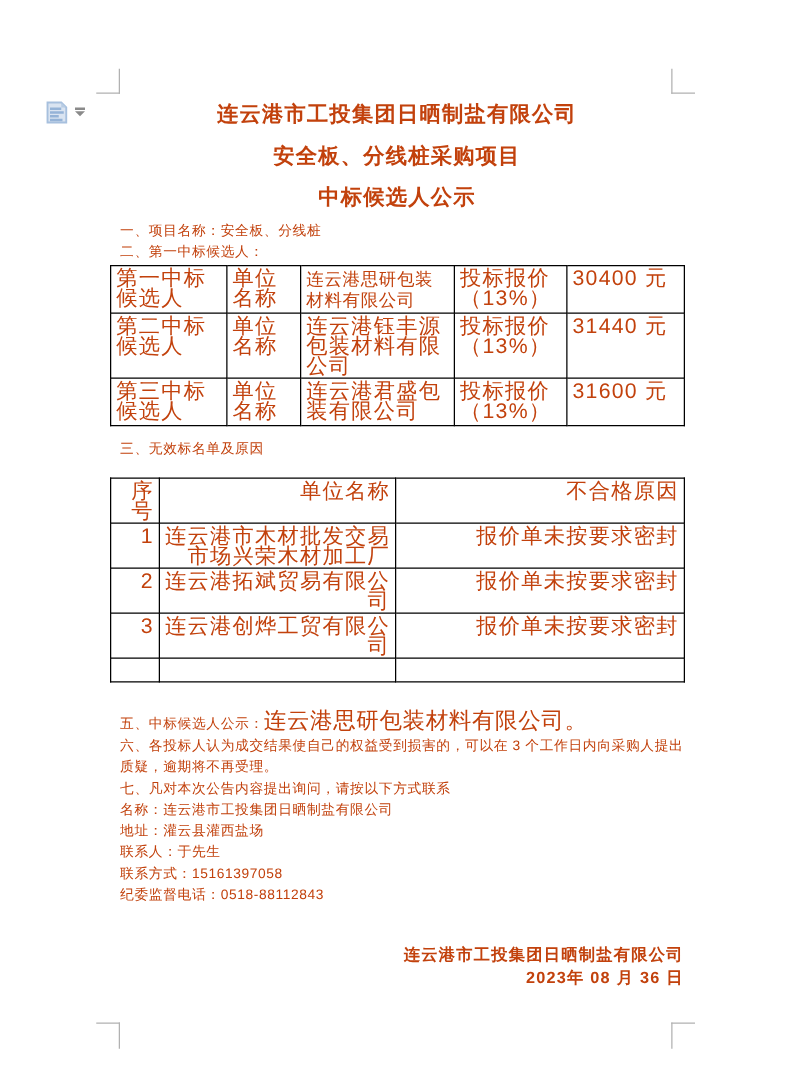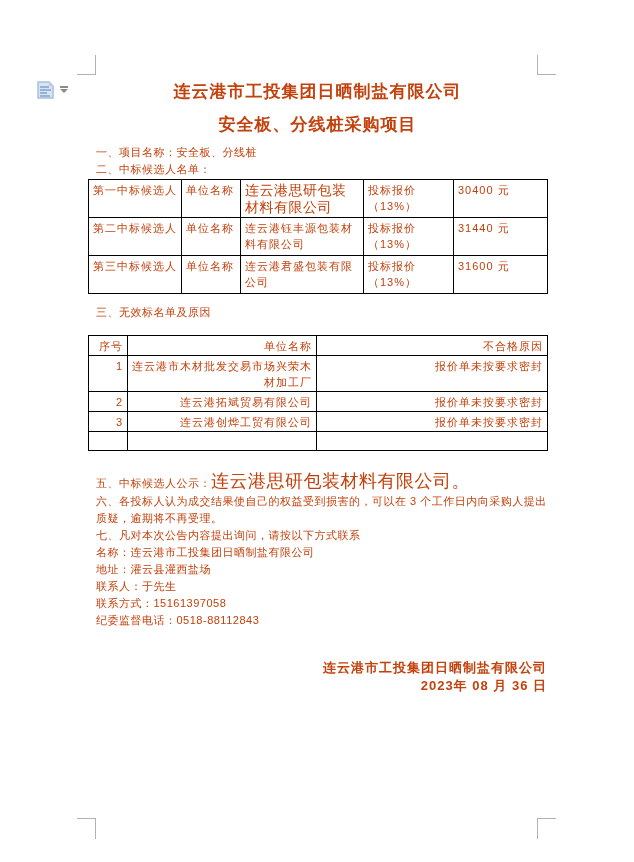--- a/index.html
+++ b/index.html
@@ -30,21 +30,21 @@
 
   
   .content { position: absolute; left: 88px; top: 75px; width: 459px; }
   .titles { text-align: center; font-weight: bold; font-size: 17px; line-height: 33px; letter-spacing: 1px; }
   .titles div { white-space: nowrap; }
 
   .para { font-size: 11px; line-height: 17px; letter-spacing: 0.5px; padding-left: 8px; }
   .para.first { margin-top: 3px; }
 
   table { border-collapse: collapse; width: 459px; table-layout: fixed; }
-  td { border: 1px solid #000; vertical-align: top; padding: 2px 4px 1px 4px; font-size: 11px; line-height: 16px; letter-spacing: 1px; overflow: hidden; }
+  td { border: 1px solid #000; vertical-align: top; padding: 2px 4px 1px 4px; font-size: 17px; line-height: 16px; letter-spacing: 1px; overflow: hidden; }
   .t1 { margin-top: 1px; }
   .t1 tr { height: 38px; }
   .t1 .big { font-size: 14px; line-height: 17px; letter-spacing: 0.5px; }
   .t2 { margin-top: 14px; text-align: right; }
   .t2 tr.hdr { height: 18px; }
   .t2 tr.r1 { height: 32px; }
   .t2 tr.r  { height: 19px; }
 
   .h3 { margin-top: 10px; }
   .s5 { margin-top: 20px; line-height: 20px; }
@@ -77,24 +77,25 @@
       <span class="bar"></span>
       <span class="tri"></span>
     </span>
   </div>
 
   <div class="content">
 
     <div class="titles">
       <div>连云港市工投集团日晒制盐有限公司</div>
       <div>安全板、分线桩采购项目</div>
+      <div>中标候选人公示</div>
     </div>
 
     <div class="para first">一、项目名称：安全板、分线桩</div>
-    <div class="para">二、中标候选人名单：</div>
+    <div class="para">二、第一中标候选人：</div>
 
     <table class="t1">
       <colgroup>
           <col style="width:93px">
           <col style="width:59px">
           <col style="width:123px">
           <col style="width:90px">
           <col style="width:94px">
         </colgroup>
       <tbody>

